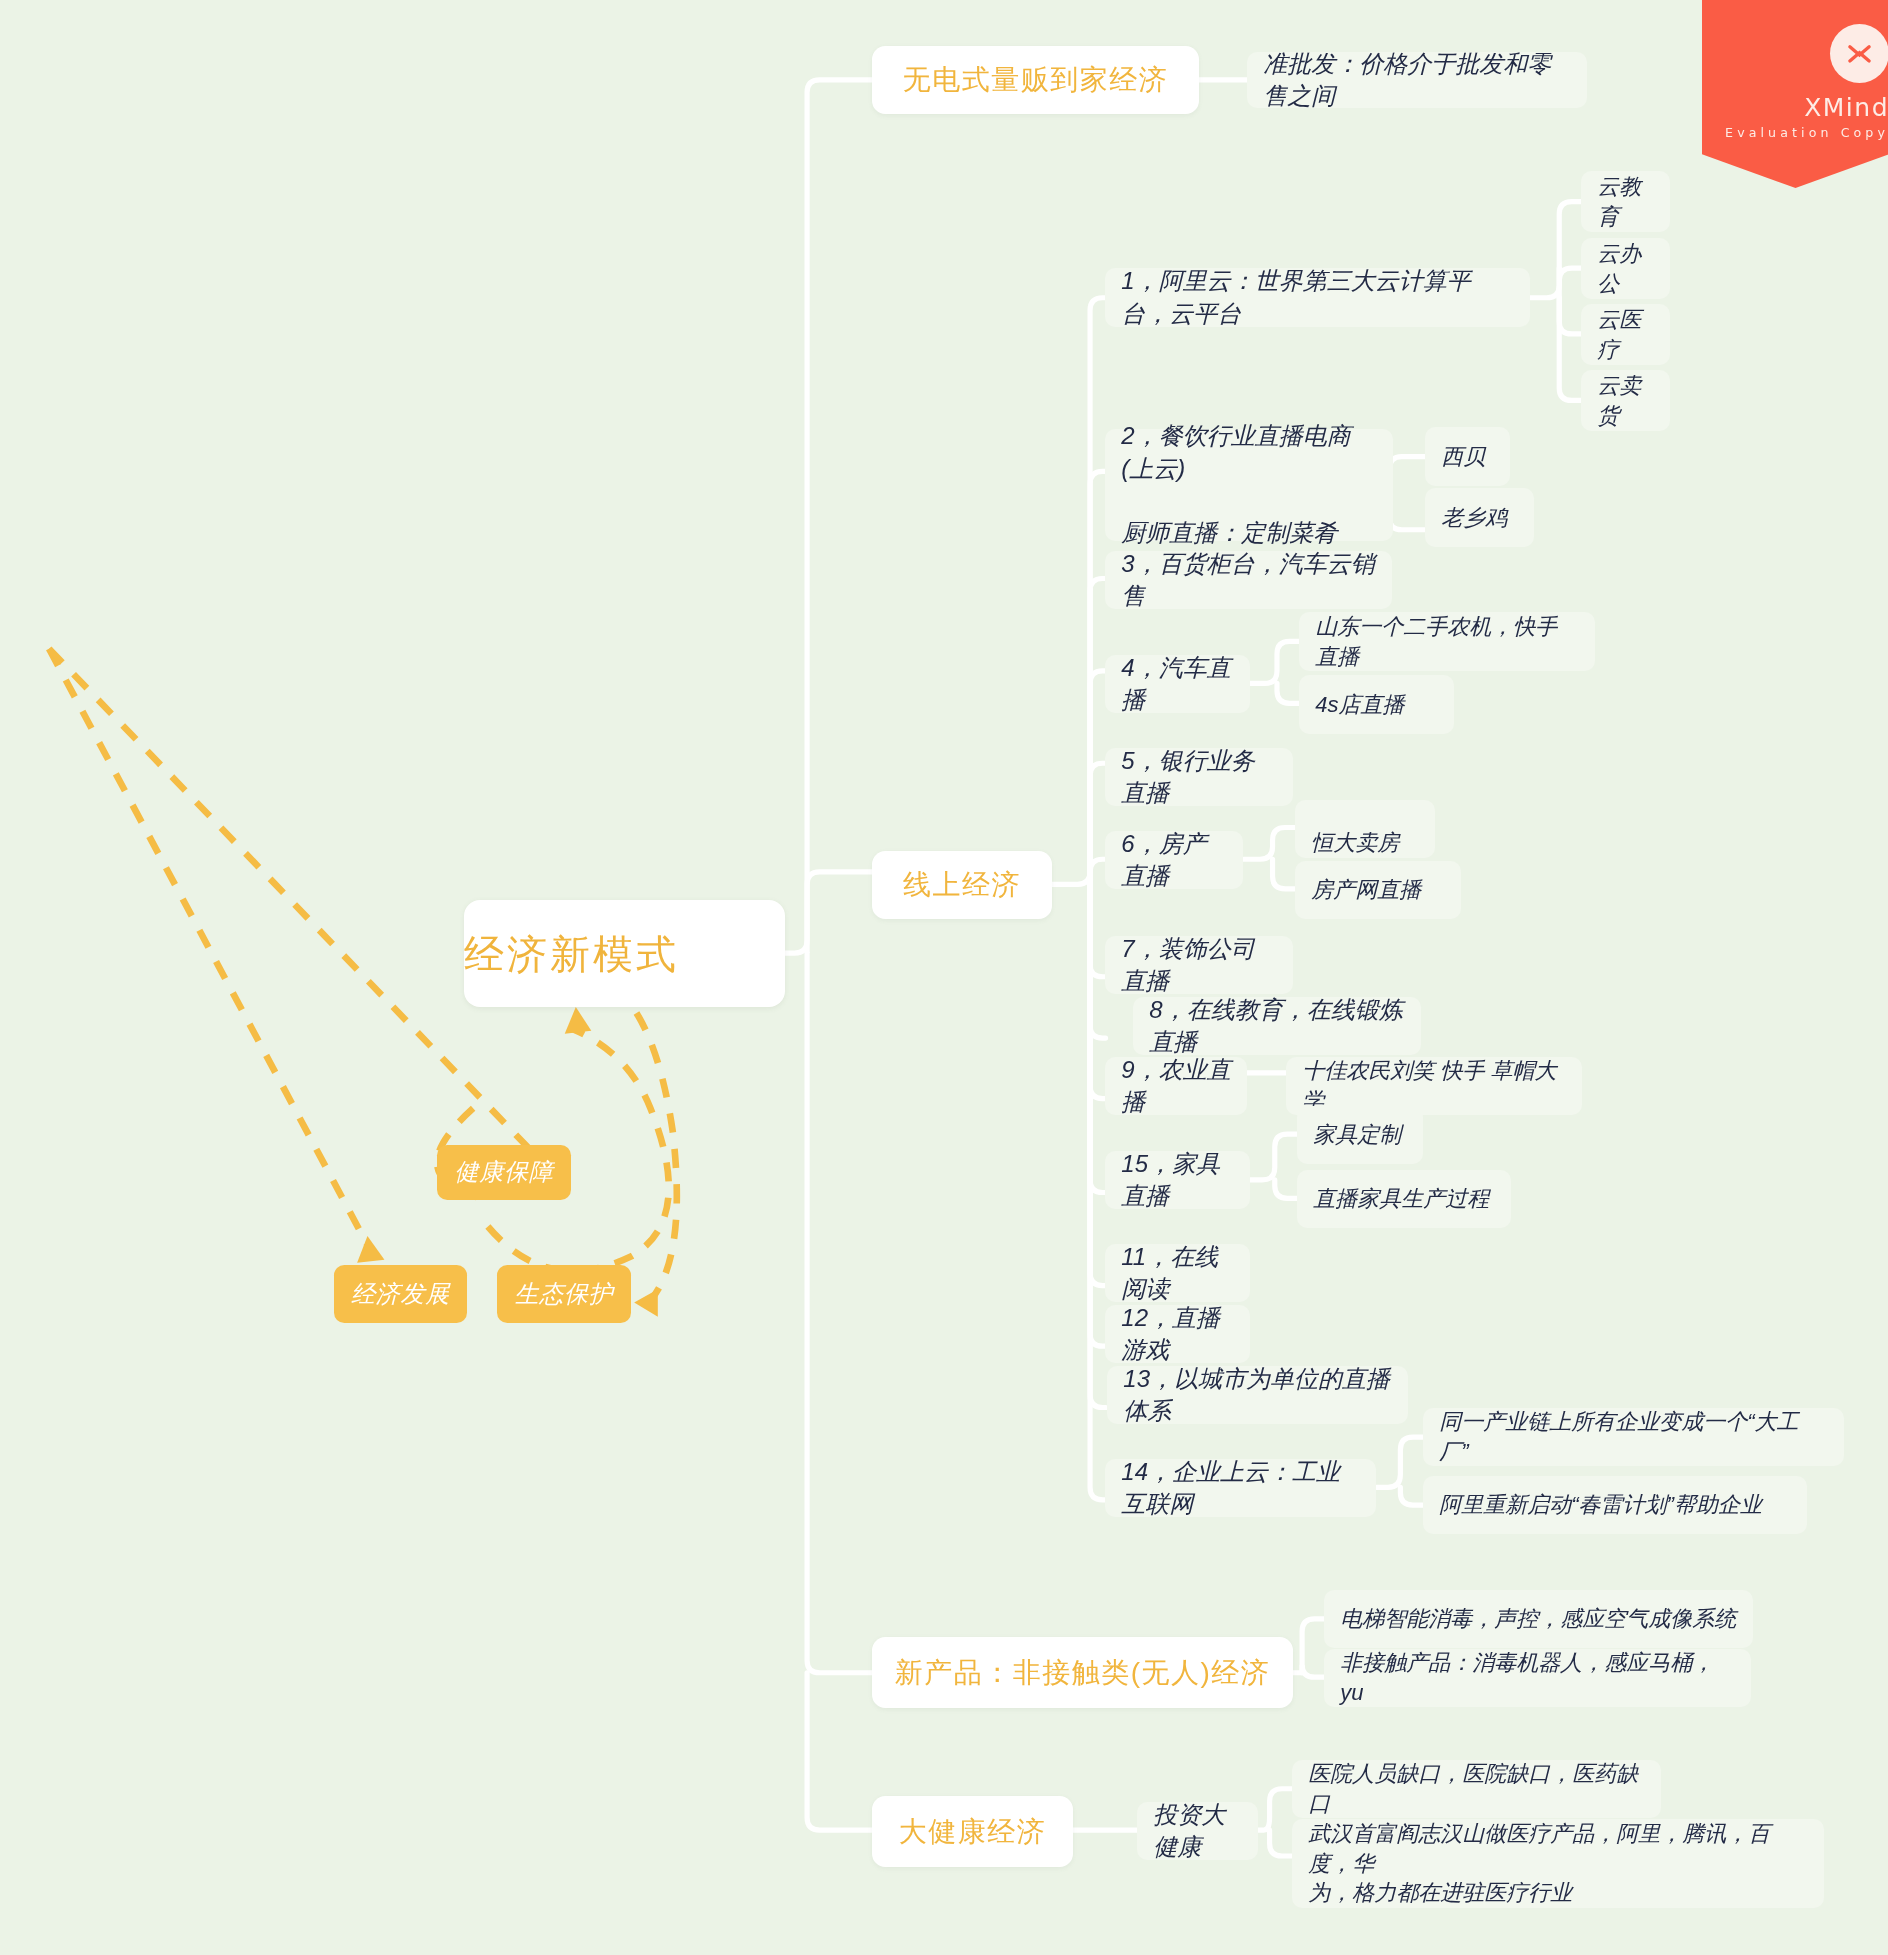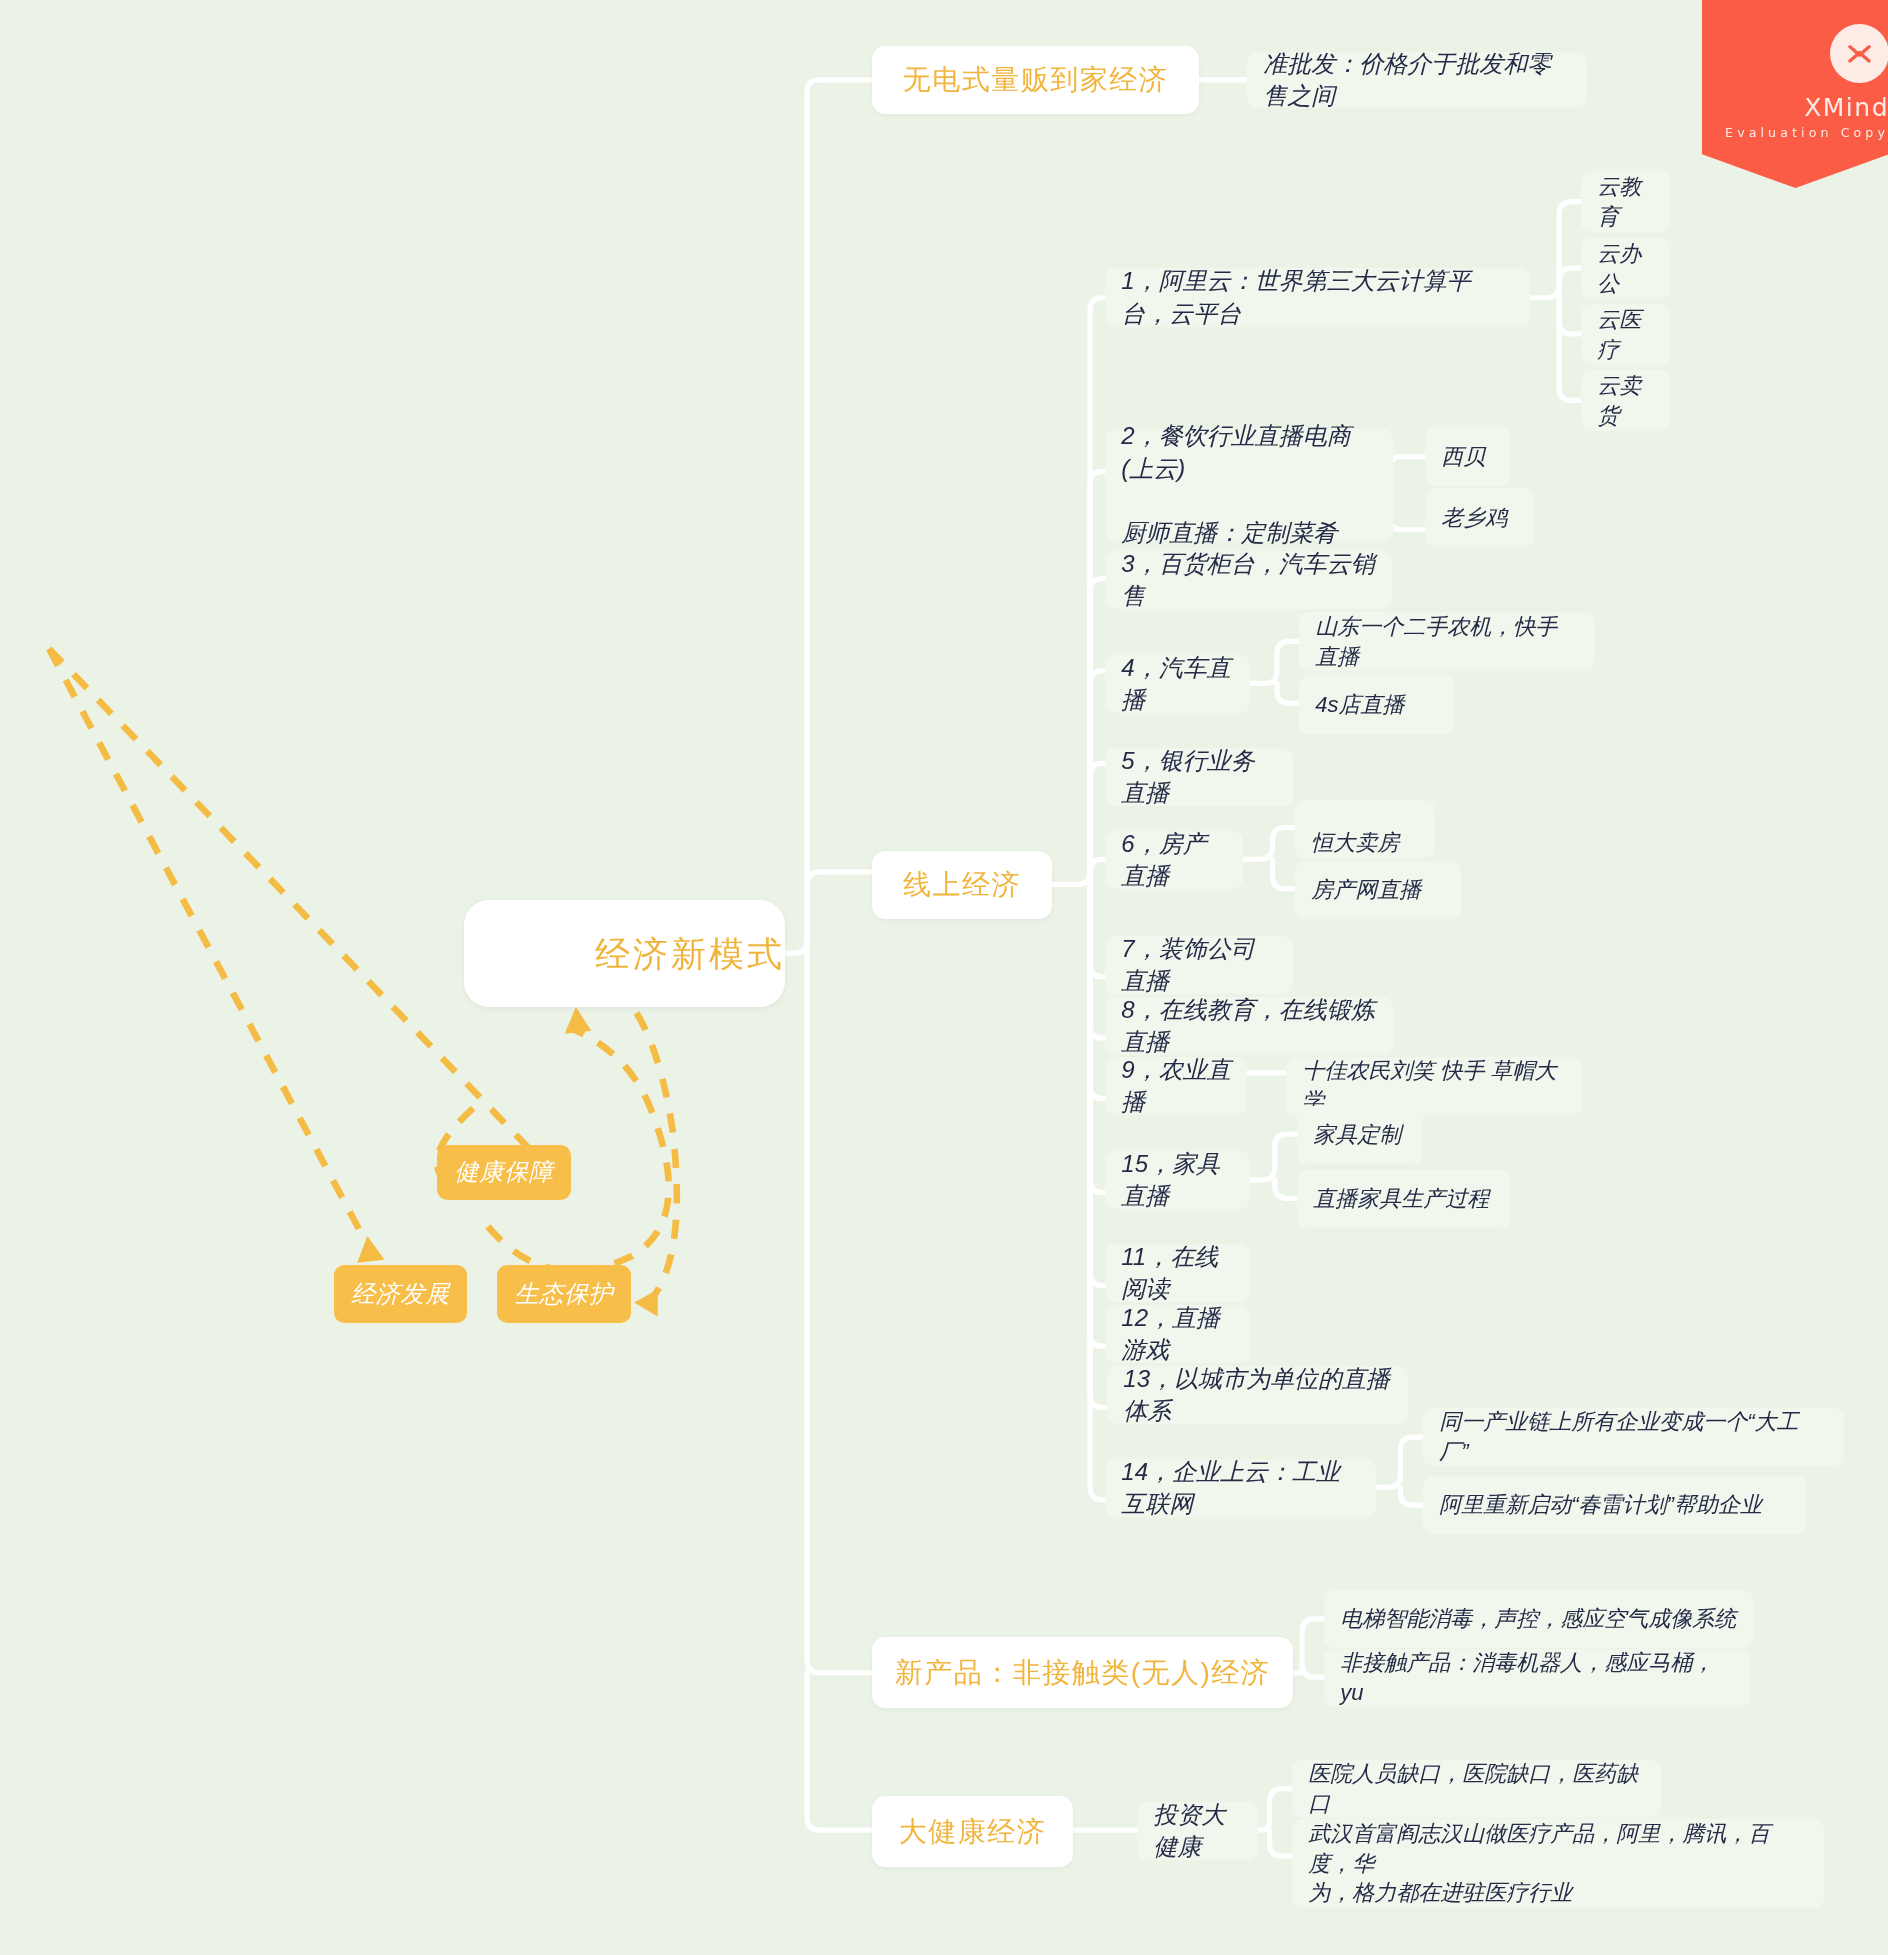--- a/index.html
+++ b/index.html
@@ -20,27 +20,27 @@
     display:flex;align-items:center;
     box-sizing:border-box;
     font-style:italic;
     white-space:pre-wrap;
     line-height:1.35;
     z-index:5;
   }
   
   .root{
     background:#ffffff;
-    border-radius:25px;
+    border-radius:16px;
     color:#f0b43c;
-    font-size:35px;
+    font-size:40px;
     font-style:normal;
     font-weight:500;
     letter-spacing:3px;
-    justify-content:flex-end;
+    justify-content:flex-start;
     box-shadow:0 1.5px 5.2px rgba(120,140,110,.10);
   }
   
   .lv1{
     background:#ffffff;
     border-radius:13.3px;
     color:#f1b53d;
     font-size:28px;
     font-style:normal;
     font-weight:500;
@@ -244,21 +244,21 @@
     <span>恒大卖房</span>
   </div>
   <div class="node lv3" style="left:1295px;top:861px;width:166px;height:58px;">
     <span>房产网直播</span>
   </div>
 
   <div class="node lv2" style="left:1105px;top:936px;width:188px;height:58px;">
     <span>7，装饰公司直播</span>
   </div>
 
-  <div class="node lv2" style="left:1105px;top:997px;width:288px;height:58px;">
+  <div class="node lv2" style="left:1133px;top:997px;width:288px;height:58px;">
     <span>8，在线教育，在线锻炼直播</span>
   </div>
 
   <div class="node lv2" style="left:1105px;top:1057px;width:142px;height:58px;">
     <span>9，农业直播</span>
   </div>
   <div class="node lv3" style="left:1286px;top:1057px;width:296px;height:58px;">
     <span>十佳农民刘笑 快手 草帽大学</span>
   </div>
 

